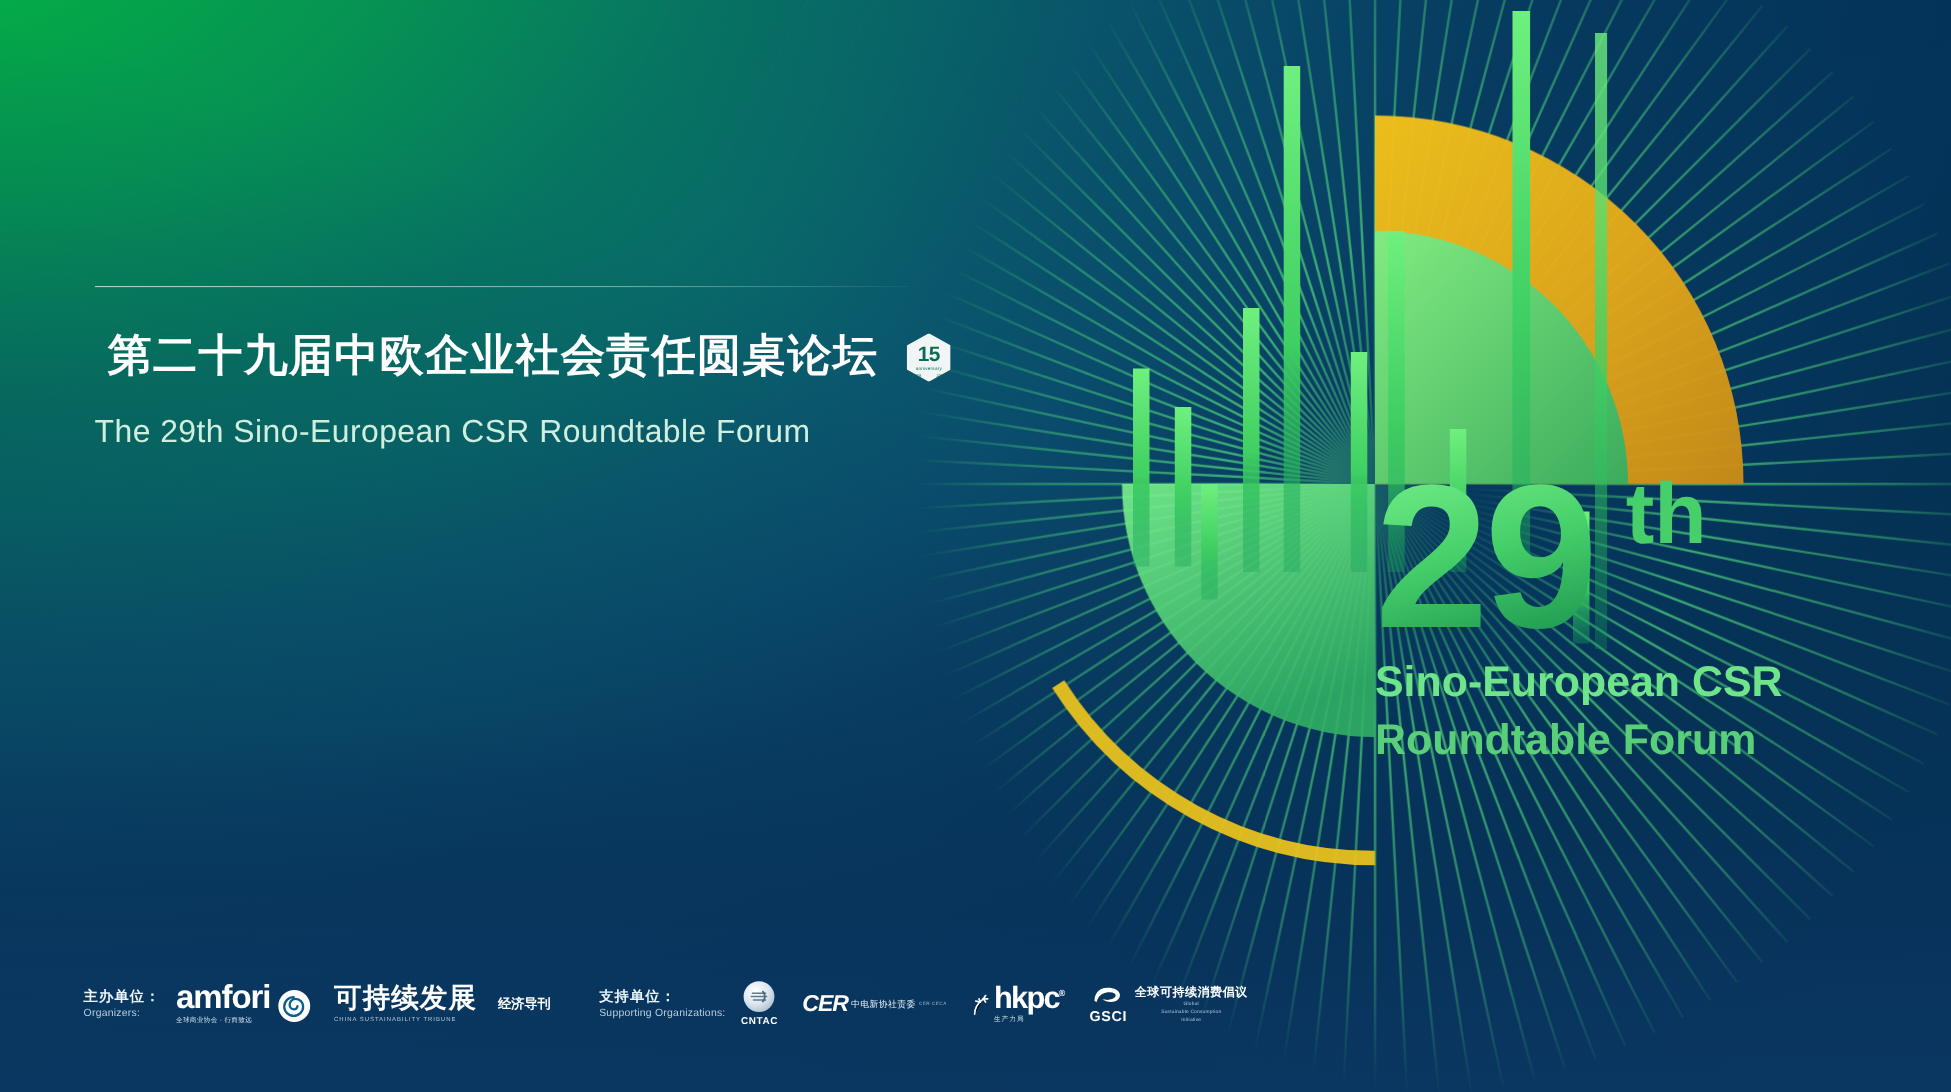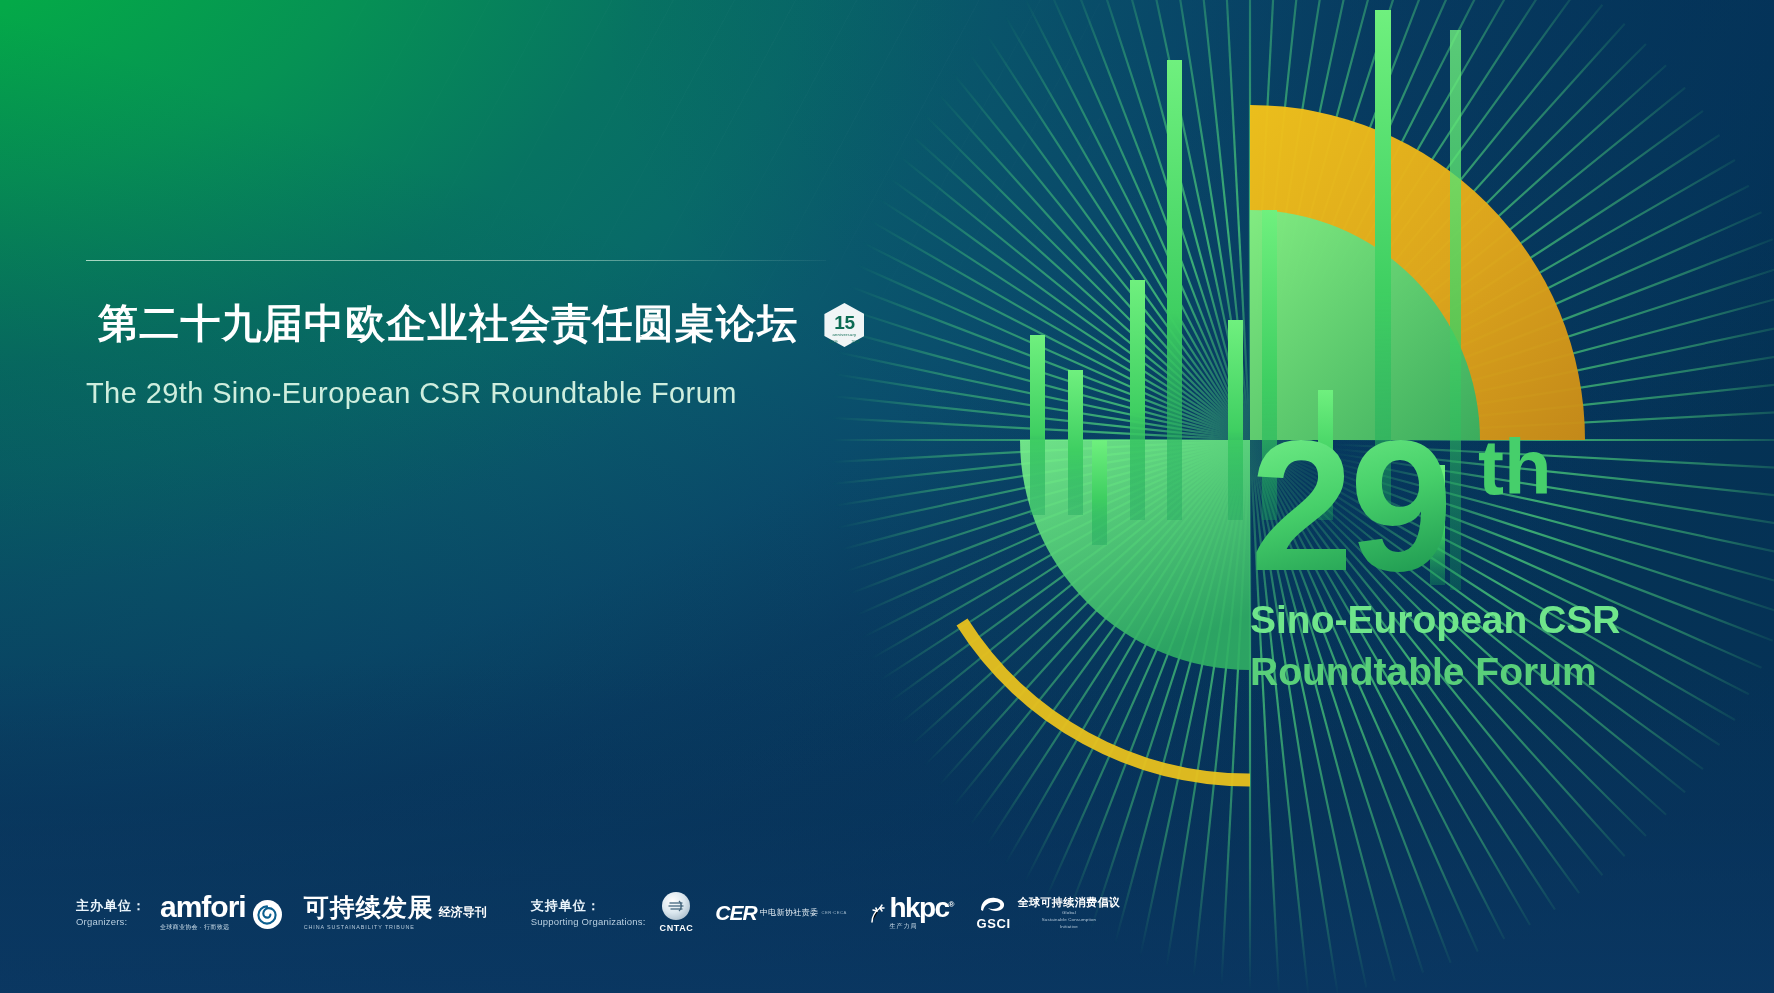--- a/index.html
+++ b/index.html
@@ -181,21 +181,21 @@
   .amfori .sub{
     font-size:6px;color:#cfe0ec;letter-spacing:.3px;display:block;font-weight:400;margin-top:2px;
   }
   .amfori .mark{
     width:29px;height:29px;border-radius:50%;background:#fff;
     display:flex;align-items:center;justify-content:center;margin-bottom:3px;
   }
   .amfori .mark svg{display:block;}
 
   
-  .cse{display:flex;align-items:center;gap:5px;}
+  .cse{display:flex;align-items:center;gap:19px;}
   .cse .big{
     font-size:25px;font-weight:700;color:#fff;letter-spacing:1px;line-height:1;
   }
   .cse .bigsub{
     display:block;font-size:5.4px;color:#b6cadb;letter-spacing:.9px;margin-top:4px;font-weight:400;
   }
   .cse .stack{
     display:flex;flex-direction:row;line-height:1.06;
   }
   .cse .stack span{font-size:12px;font-weight:700;color:#fff;}

